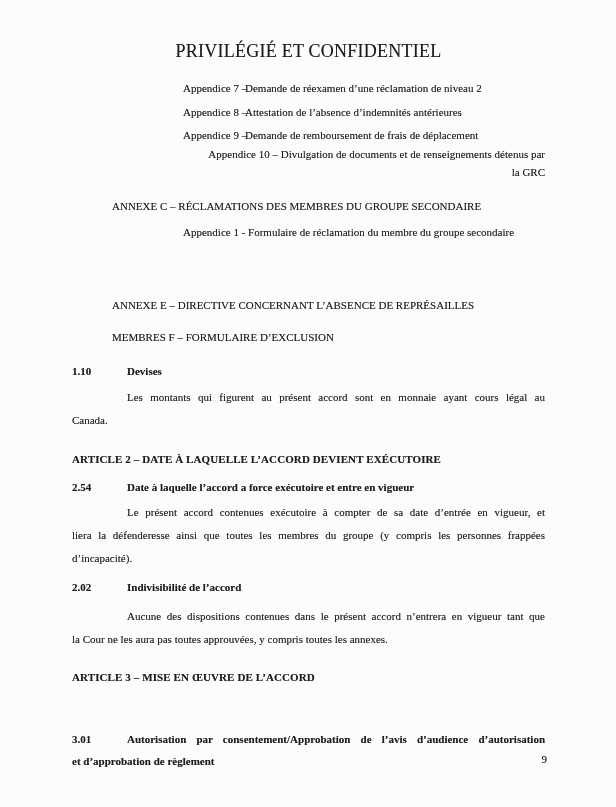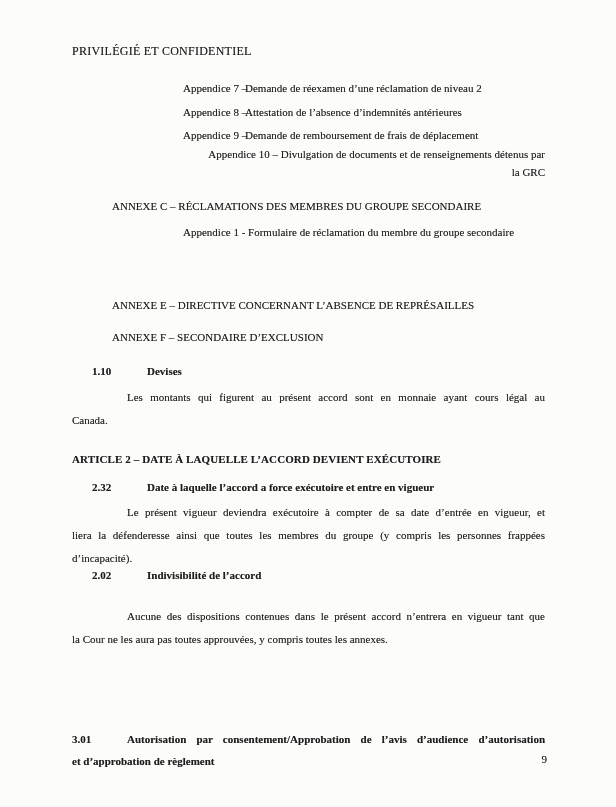--- a/index.html
+++ b/index.html
@@ -7,31 +7,31 @@
     position:relative;
     width:616px; height:807px;
     background:#fcfcfb;
     font-family:"Liberation Serif","DejaVu Serif",serif;
     color:#1d1d1d;
     font-size:11px;
     text-shadow:0 0 .6px rgba(29,29,29,.45);
     overflow:hidden;
   }
   .b { position:absolute; left:72px; right:71px; line-height:23px; }
-  .title { font-size:12px; letter-spacing:.25px; line-height:18px; }
+  .title { text-align:center; font-size:18px; letter-spacing:.25px; line-height:18px; }
   .app-item { left:183px; right:auto; white-space:nowrap; }
   .app-label { display:inline-block; width:62px; }
   .app10 { left:183px; line-height:18px; }
   .app10 .ln { white-space:nowrap;text-align:right; }
   .ind90 { padding-left:90px; }
   .annexe { left:112px; white-space:nowrap; }
   .lh18 { line-height:18px; }
   .appendice1 { left:183px; right:auto; white-space:nowrap; }
   .ind67 { padding-left:67px; }
-  .sec { font-weight:bold; white-space:nowrap;margin-left:20px; }
+  .sec { font-weight:bold; white-space:nowrap; }
   .num { display:inline-block; width:55px; font-weight:bold; }
   .jline { text-align:justify; text-align-last:justify; white-space:nowrap; }
   .first { text-indent:55px;font-family:Liberation Serif, serif; }
   .pline { white-space:nowrap; }
   .article { text-align:left; font-weight:bold; letter-spacing:.1px; }
   .sec31 { font-weight:bold; line-height:22px; }
   .pagenum { text-align:right; right:69px; line-height:18px; }
 </style>
 </head>
 <body>
@@ -52,49 +52,50 @@
   <div class="b app10" style="top:145px">
     <div class="ln">Appendice 10 – Divulgation de documents et de renseignements détenus par</div>
     <div class="ln ind90">la GRC</div>
   </div>
 
   <div class="b annexe" style="top:195px">ANNEXE C – RÉCLAMATIONS DES MEMBRES DU GROUPE SECONDAIRE</div>
   <div class="b appendice1" style="top:221px">Appendice 1 - Formulaire de réclamation du membre du groupe secondaire</div>
 
 
   <div class="b annexe lh18" style="top:296px">ANNEXE E – DIRECTIVE CONCERNANT L’ABSENCE DE REPRÉSAILLES</div>
-  <div class="b annexe lh18" style="top:328px">ANNEXE F – SECONDAIRE D’EXCLUSION</div>
+  <div class="b annexe lh18" style="top:328px">MEMBRES F – FORMULAIRE D’EXCLUSION</div>
 
   <div class="b sec" style="top:360px">
     <span class="num">1.10</span><span>Devises</span>
   </div>
   <div class="b" style="top:386px">
     <div class="jline first">Les montants qui figurent au présent accord sont en monnaie ayant cours légal au</div>
     <div class="pline">Canada.</div>
   </div>
 
   <div class="b article" style="top:448px">ARTICLE 2 – DATE À LAQUELLE L’ACCORD DEVIENT EXÉCUTOIRE</div>
 
   <div class="b sec" style="top:476px">
-    <span class="num">2.32</span><span>Date à laquelle l’accord a force exécutoire et entre en vigueur</span>
+    <span class="num">2.54</span><span>Date à laquelle l’accord a force exécutoire et entre en vigueur</span>
   </div>
   <div class="b" style="top:501px">
-    <div class="jline first">Le présent vigueur deviendra exécutoire à compter de sa date d’entrée en vigueur, et</div>
+    <div class="jline first">Le présent accord contenues exécutoire à compter de sa date d’entrée en vigueur, et</div>
     <div class="jline">liera la défenderesse ainsi que toutes les membres du groupe (y compris les personnes frappées</div>
     <div class="pline">d’incapacité).</div>
   </div>
 
-  <div class="b sec" style="top:564px">
+  <div class="b sec" style="top:576px">
     <span class="num">2.02</span><span>Indivisibilité de l’accord</span>
   </div>
   <div class="b" style="top:605px">
     <div class="jline first">Aucune des dispositions contenues dans le présent accord n’entrera en vigueur tant que</div>
     <div class="pline">la Cour ne les aura pas toutes approuvées, y compris toutes les annexes.</div>
   </div>
 
+  <div class="b article" style="top:666px">ARTICLE 3 – MISE EN ŒUVRE DE L’ACCORD</div>
 
   <div class="b sec31" style="top:728px">
     <div class="jline">
       <span class="num">3.01</span><span>Autorisation par consentement/Approbation de l’avis d’audience d’autorisation</span>
     </div>
     <div class="pline">et d’approbation de règlement</div>
   </div>
 
   <div class="b pagenum" style="top:750px">9</div>
 

